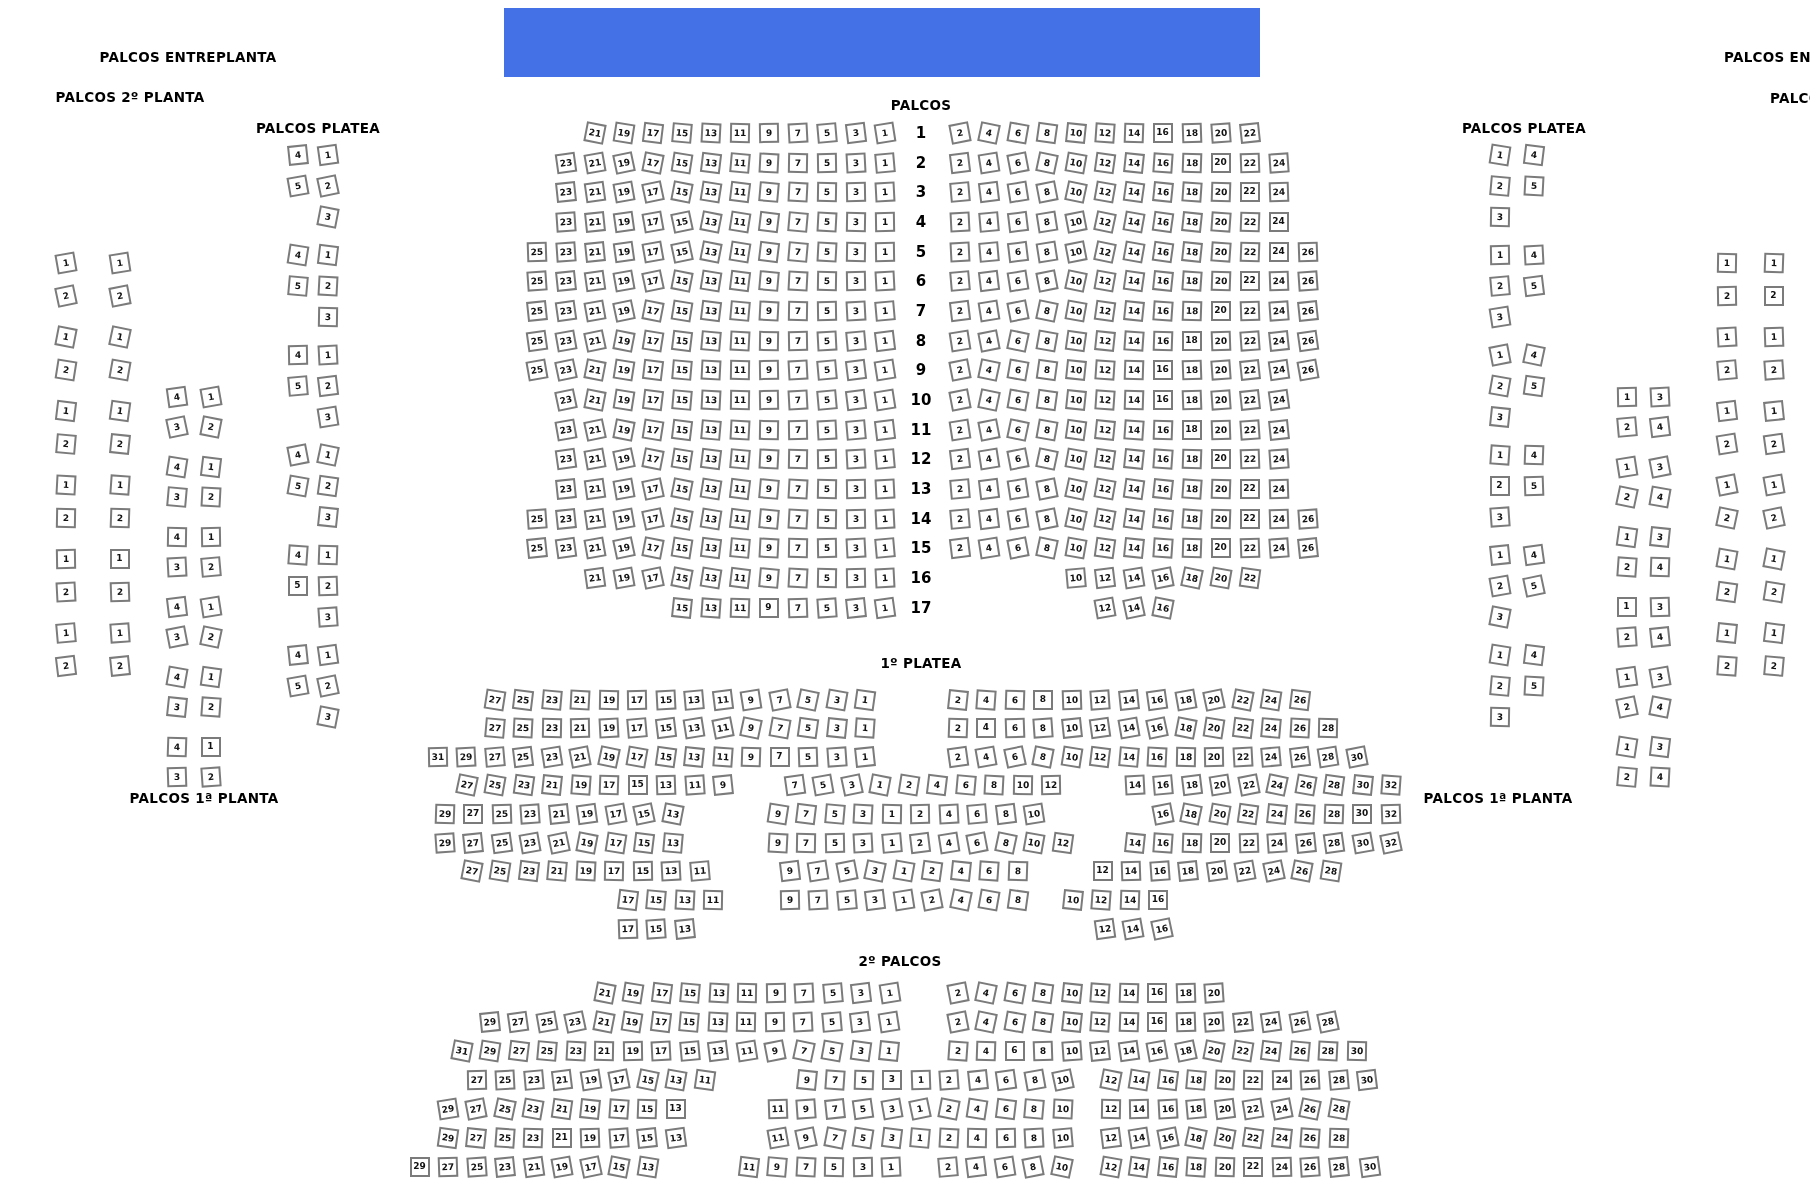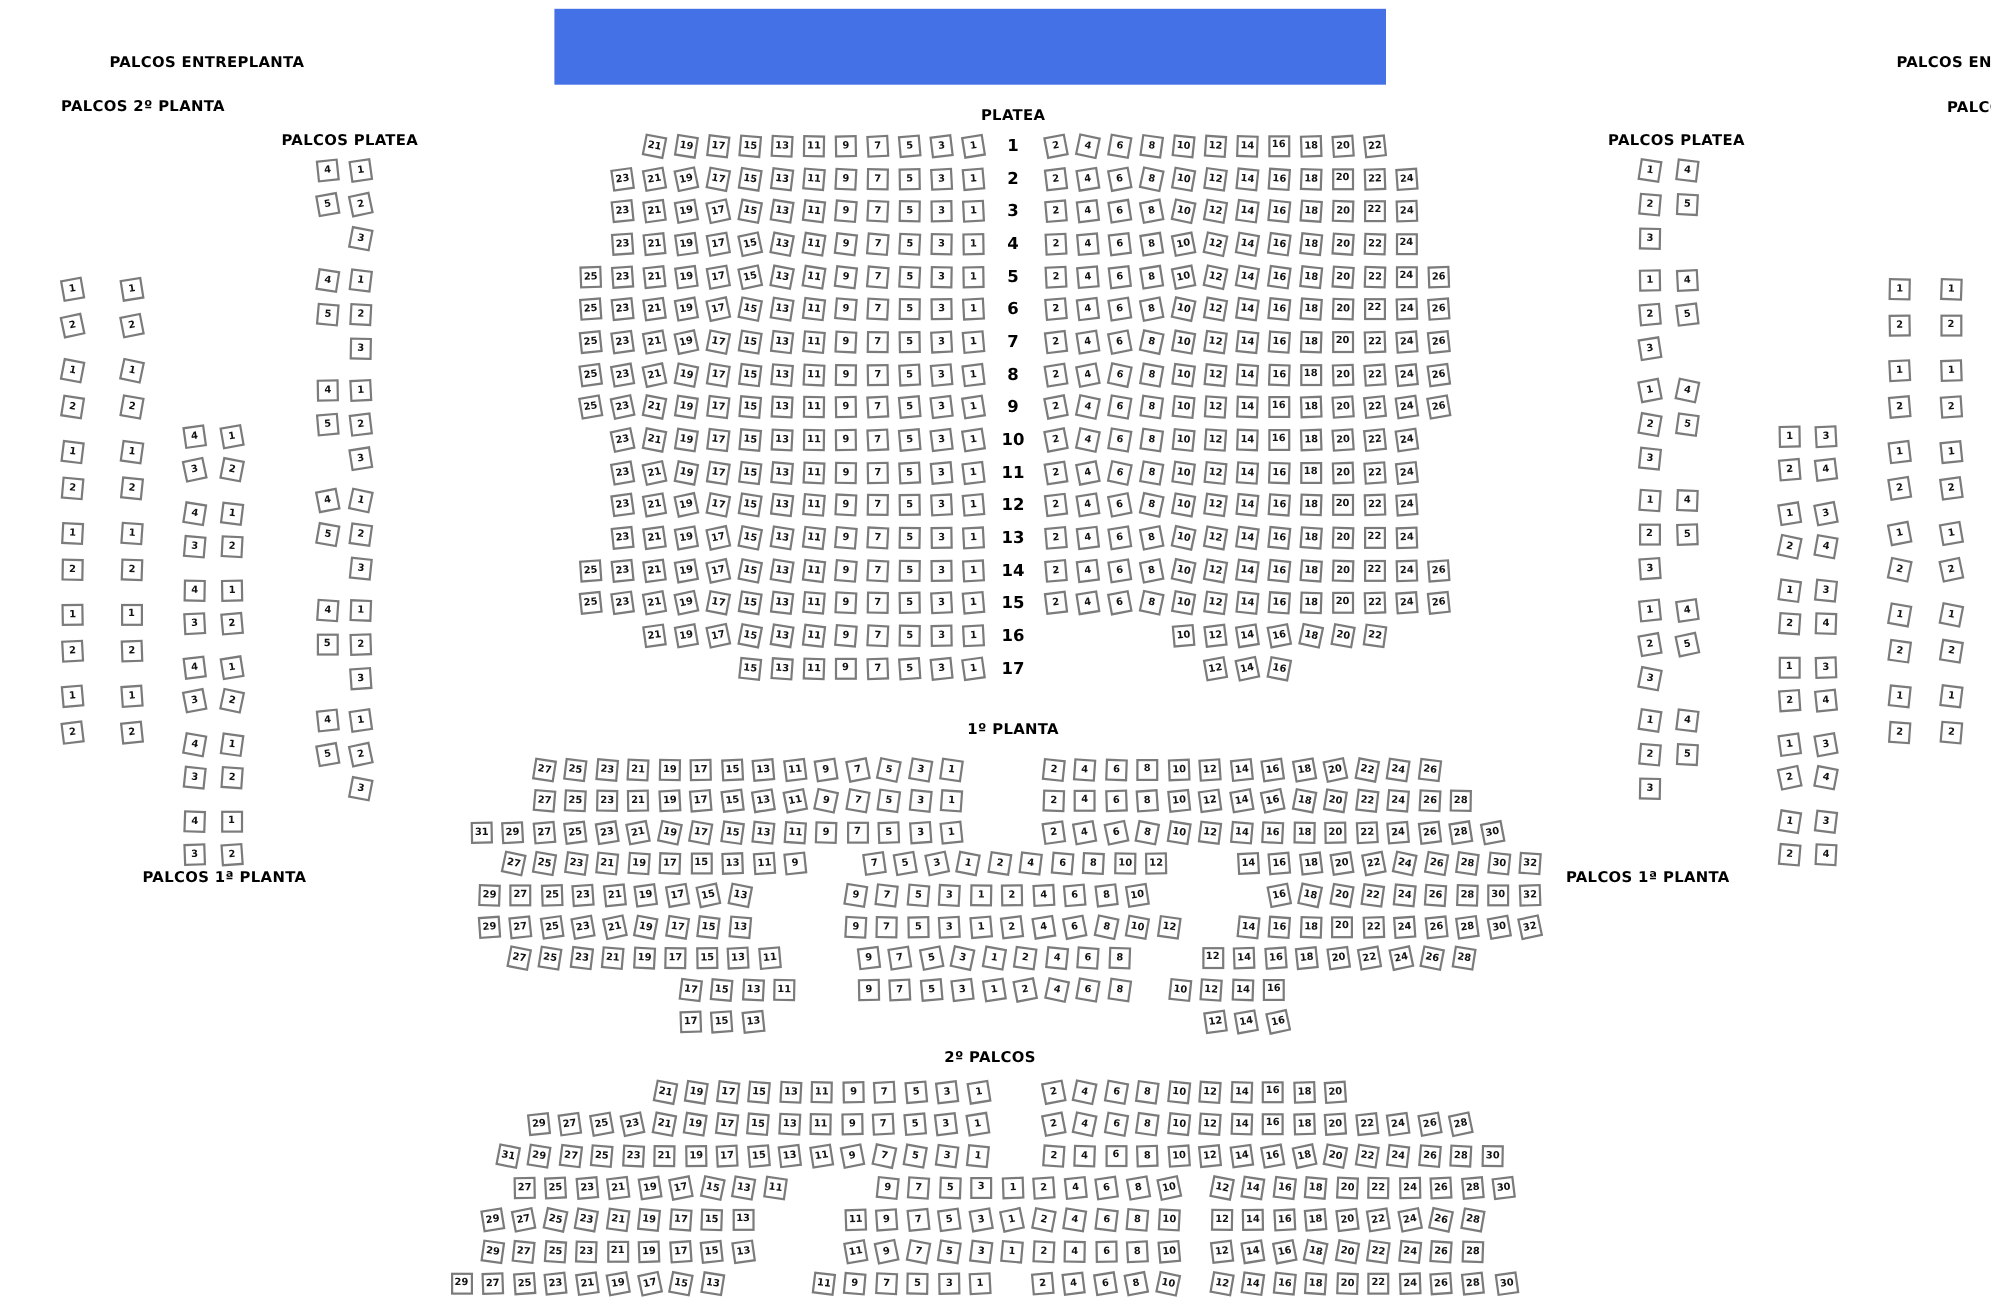--- a/index.html
+++ b/index.html
@@ -27,22 +27,22 @@
 </style>
 </head>
 <body>
 
 <div id="map">
   <div class="stage" id="stage" style="left: 504px; top: 8px; width: 756px; height: 69px; background: rgb(69, 113, 230);"></div>
   <div id="titles-layer">
       <div class="title" style="left: 188px; top: 57px;">PALCOS ENTREPLANTA</div>
       <div class="title" style="left: 130px; top: 97px;">PALCOS 2º PLANTA</div>
       <div class="title" style="left: 318px; top: 128px;">PALCOS PLATEA</div>
-      <div class="title" style="left: 921px; top: 105px;">PLATEA</div>
-      <div class="title" style="left: 921px; top: 663px;">1º PLANTA</div>
+      <div class="title" style="left: 921px; top: 105px;">PALCOS</div>
+      <div class="title" style="left: 921px; top: 663px;">1º PLATEA</div>
       <div class="title" style="left: 900px; top: 961px;">2º PALCOS</div>
       <div class="title" style="left: 1524px; top: 128px;">PALCOS PLATEA</div>
       <div class="title left-anchor" style="left: 1724px; top: 57px;">PALCOS ENTREPLANTA</div>
       <div class="title left-anchor" style="left: 1770px; top: 98px;">PALCOS 2º PLANTA</div>
       <div class="title" style="left: 204px; top: 798px;">PALCOS 1ª PLANTA</div>
       <div class="title" style="left: 1498px; top: 798px;">PALCOS 1ª PLANTA</div>
     </div>
   <div id="seats-layer">
       <div class="rowlabel" style="left: 921px; top: 133px;">1</div>
       <div class="seat" style="left: 584.5px; top: 122.5px; transform: rotate(11deg);">21</div>

